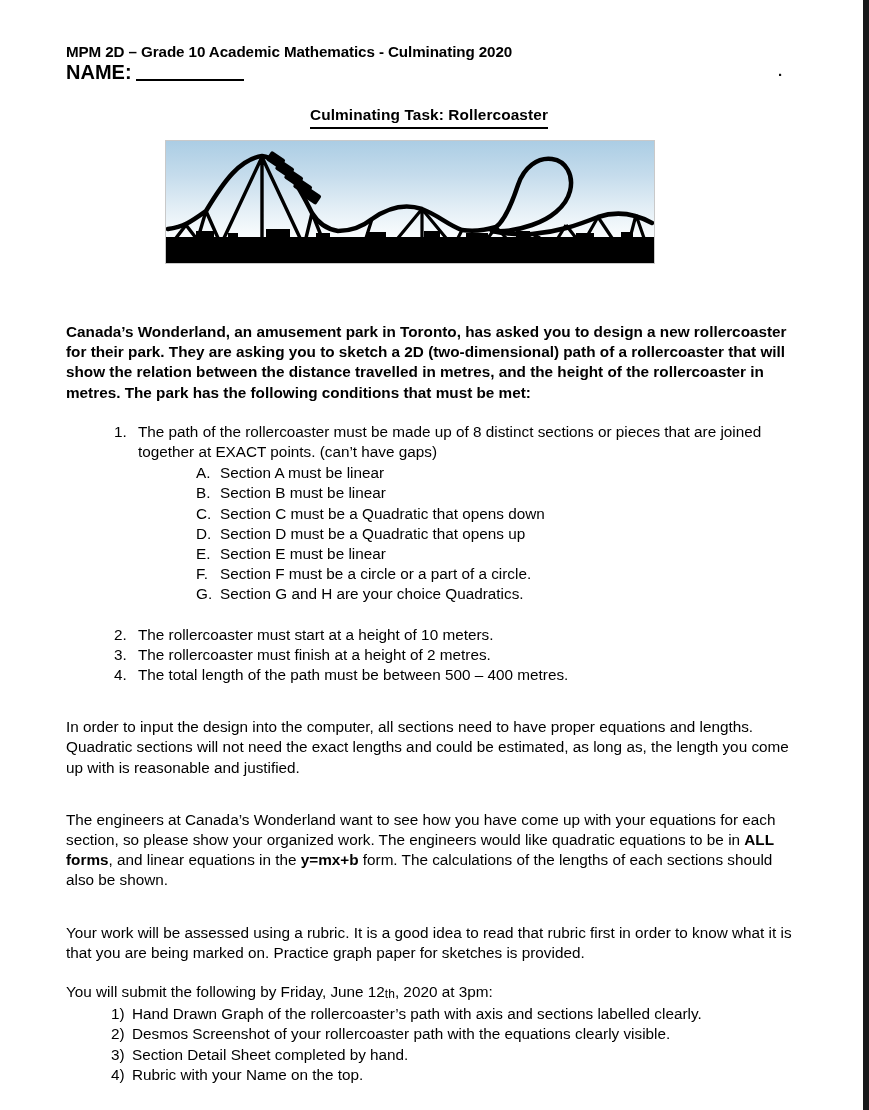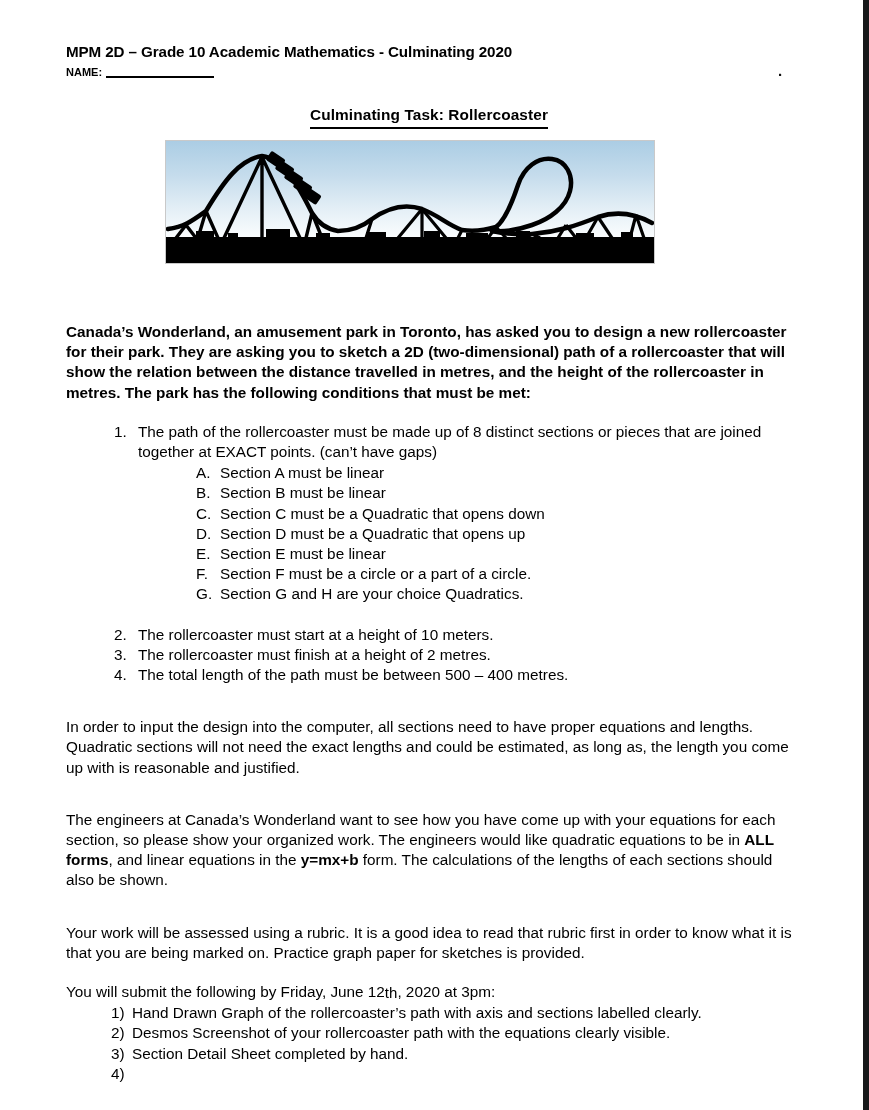--- a/index.html
+++ b/index.html
@@ -44,21 +44,21 @@
 
   
   .doc-header {
     font-size: 15.2px;
     font-weight: bold;
     line-height: 20px;
     letter-spacing: -0.1px;
     white-space: nowrap;
   }
   .name-line {
-    font-size: 11px;
+    font-size: 20px;
     font-weight: bold;
     line-height: 20px;
   }
   .name-blank {
     display: inline-block;
     width: 108px;
     border-bottom: 2px solid #000;
     margin-left: 4px;
     vertical-align: -2px;
   }
@@ -142,21 +142,21 @@
     flex: 0 0 24px;
   }
 
   .conds-tail {
     margin-top: 20px;
   }
 
   
   .submit-intro { margin-top: 19px; }
   .sup-th {
-    font-size: 15px;
+    font-size: 12px;
     vertical-align: -1px;
   }
   .submit-list {
     padding-left: 45px;
     font-size: 15.3px;
     line-height: 20.2px;
   }
   .submit-row { display: flex; }
   .submit-num { width: 21px; flex: 0 0 21px; }
 
@@ -314,20 +314,21 @@
       <div class="submit-row">
         <div class="submit-num">2)</div>
         <div>Desmos Screenshot of your rollercoaster path with the equations clearly visible.</div>
       </div>
       <div class="submit-row">
         <div class="submit-num">3)</div>
         <div>Section Detail Sheet completed by hand.</div>
       </div>
       <div class="submit-row">
         <div class="submit-num">4)</div>
+        <div>Rubric with your Name on the top.</div>
       </div>
     </div>
 
   </div>
 
   <div class="corner-dot">.</div>
 </div>
 
 <div class="page-edge"></div>
 

